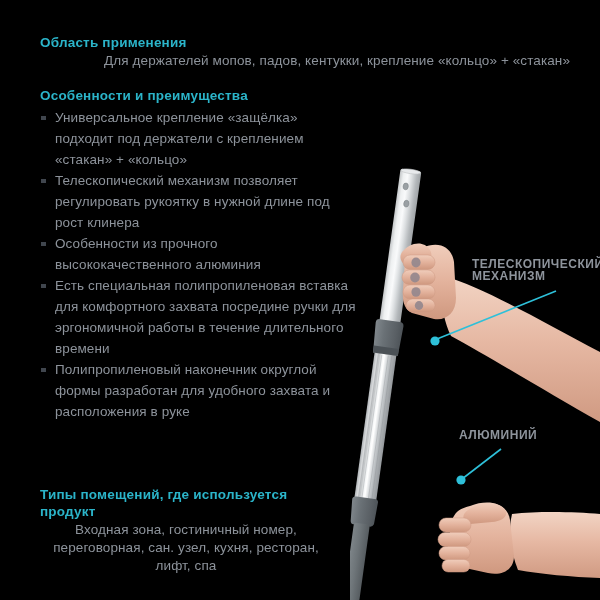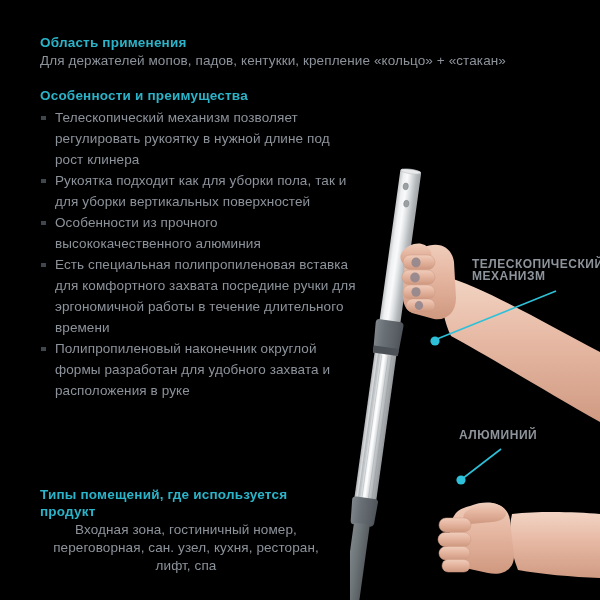--- a/index.html
+++ b/index.html
@@ -10,21 +10,21 @@
   .heading {
     position: absolute; left: 40px;
     color: #2bb4c9; font-size: 13.5px; font-weight: 700; line-height: 17px;
     letter-spacing: 0.2px;
   }
   .bodytext {
     position: absolute; left: 40px;
     color: #8d939b; font-size: 13.5px; line-height: 18px; letter-spacing: 0.1px;
   }
   #app-title   { top: 34px; width: 340px; }
-  #app-text    { top: 52px; width: 530px; }
+  #app-text    { top: 52px; width: 530px; text-align: right; }
   #feat-title  { top: 87px; width: 340px; }
   #rooms-title { top: 486px; width: 262px; }
   #rooms-text  { top: 521px; width: 292px; text-align: center; }
 
   ul.features {
     position: absolute; left: 40px; top: 107px; width: 318px;
     list-style: none;
   }
   ul.features li {
     position: relative; padding-left: 15px;
@@ -49,22 +49,22 @@
 <body>
 
 <div class="canvas">
 
   <div id="app-title" class="heading">Область применения</div>
   <div id="app-text" class="bodytext">Для держателей мопов, падов, кентукки, крепление «кольцо» + «стакан»</div>
 
   <div id="feat-title" class="heading">Особенности и преимущества</div>
 
   <ul class="features">
+    <li>Универсальное крепление «защёлка» подходит под держатели с креплением «стакан» + «кольцо»</li>
     <li>Телескопический механизм позволяет регулировать рукоятку в нужной длине под рост клинера</li>
-    <li>Рукоятка подходит как для уборки пола, так и для уборки вертикальных поверхностей</li>
     <li>Особенности из прочного высококачественного алюминия</li>
     <li>Есть специальная полипропиленовая вставка для комфортного захвата посредине ручки для эргономичной работы в течение длительного времени</li>
     <li>Полипропиленовый наконечник округлой формы разработан для удобного захвата и расположения в руке</li>
   </ul>
 
   <div id="rooms-title" class="heading">Типы помещений, где используется продукт</div>
   <div id="rooms-text" class="bodytext">Входная зона, гостиничный номер, переговорная, сан. узел, кухня, ресторан, лифт, спа</div>
 
   <div class="photo">
     <svg width="250" height="470" viewBox="0 0 250 470">

